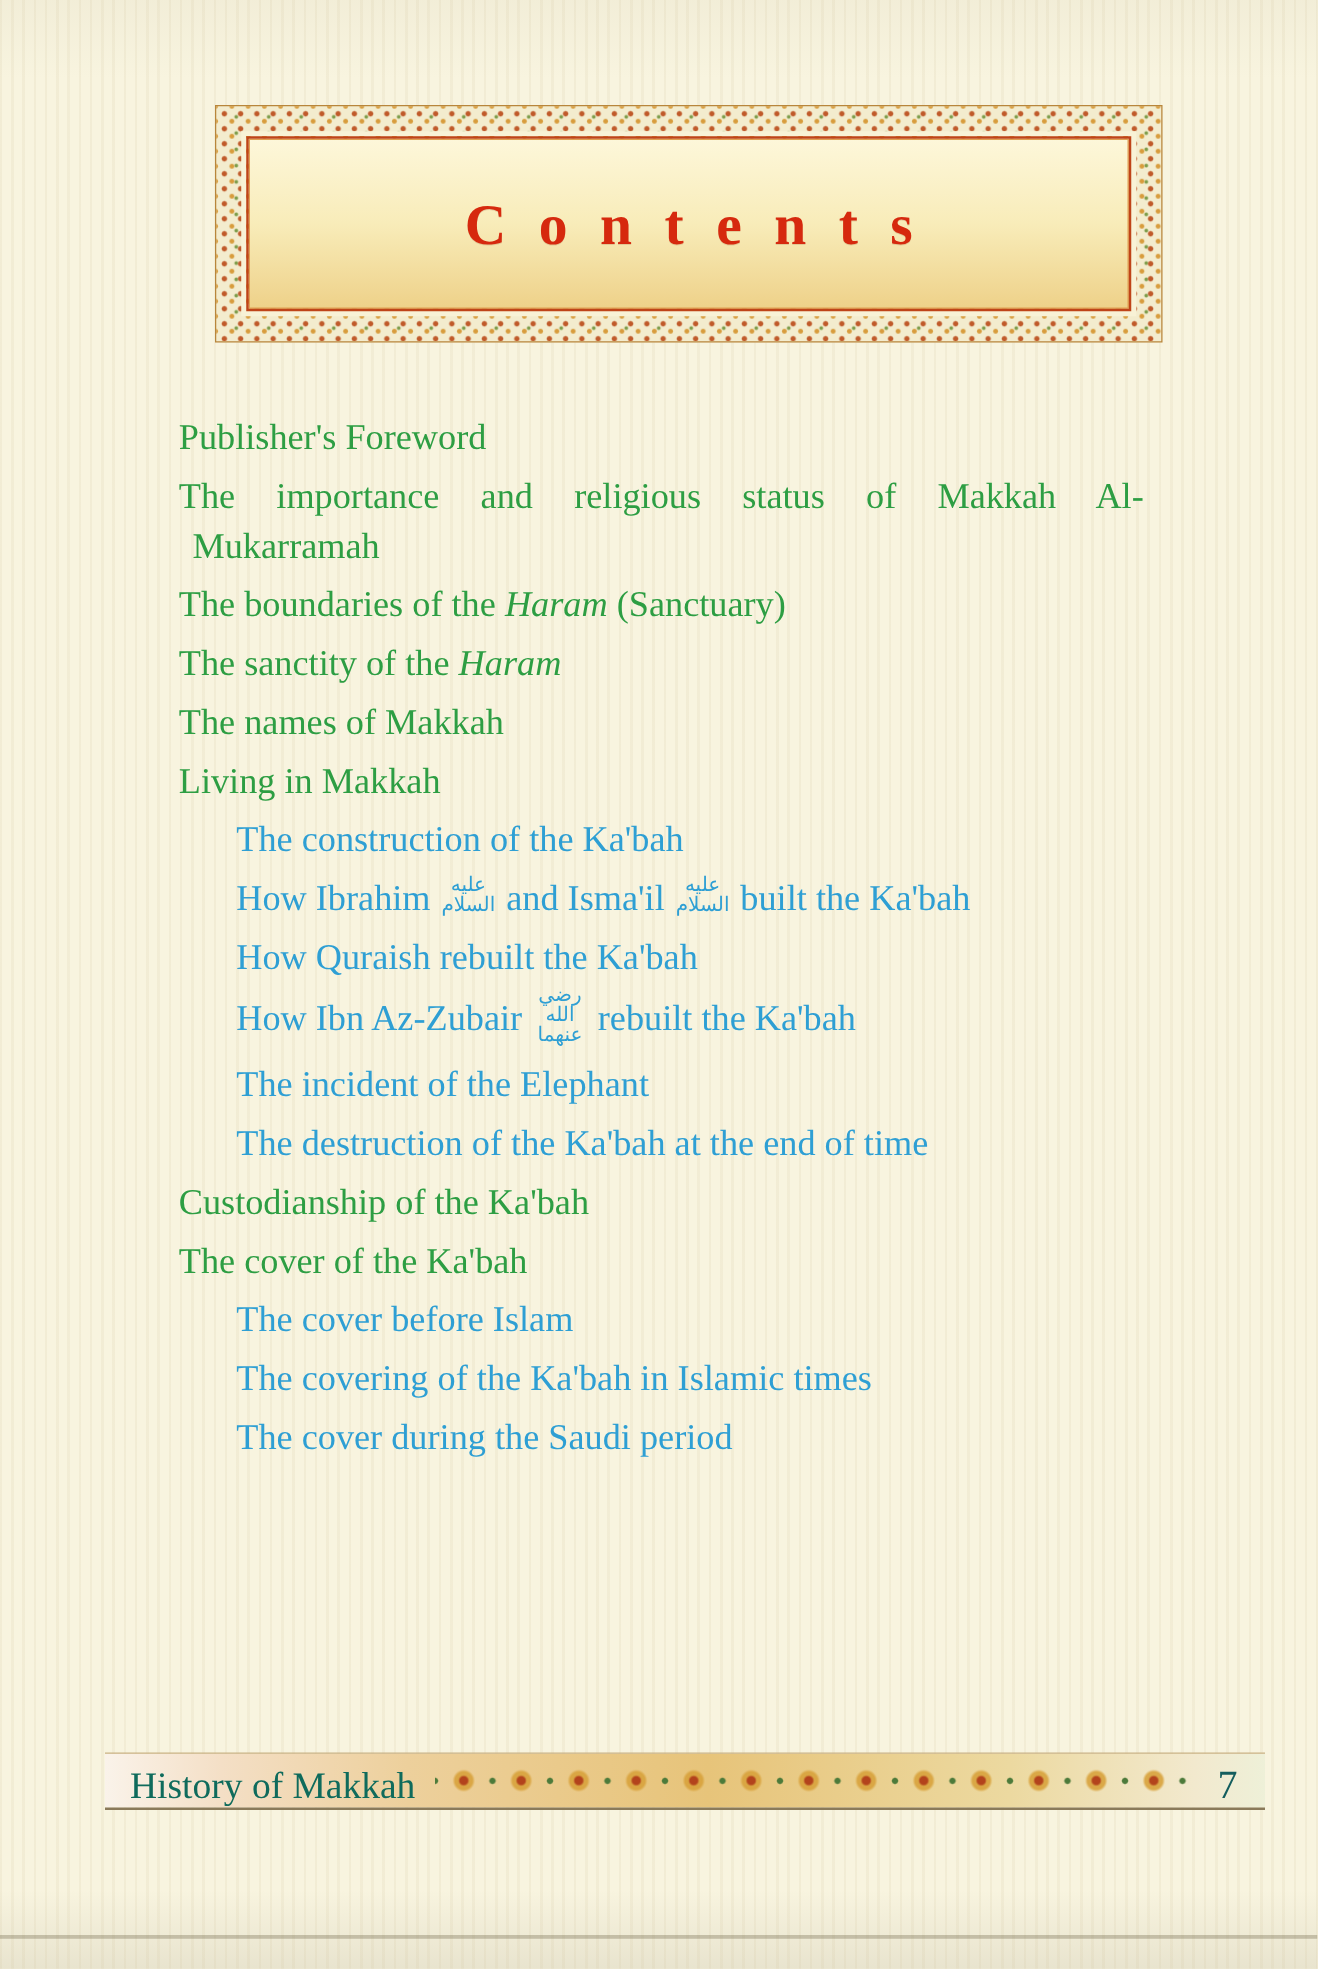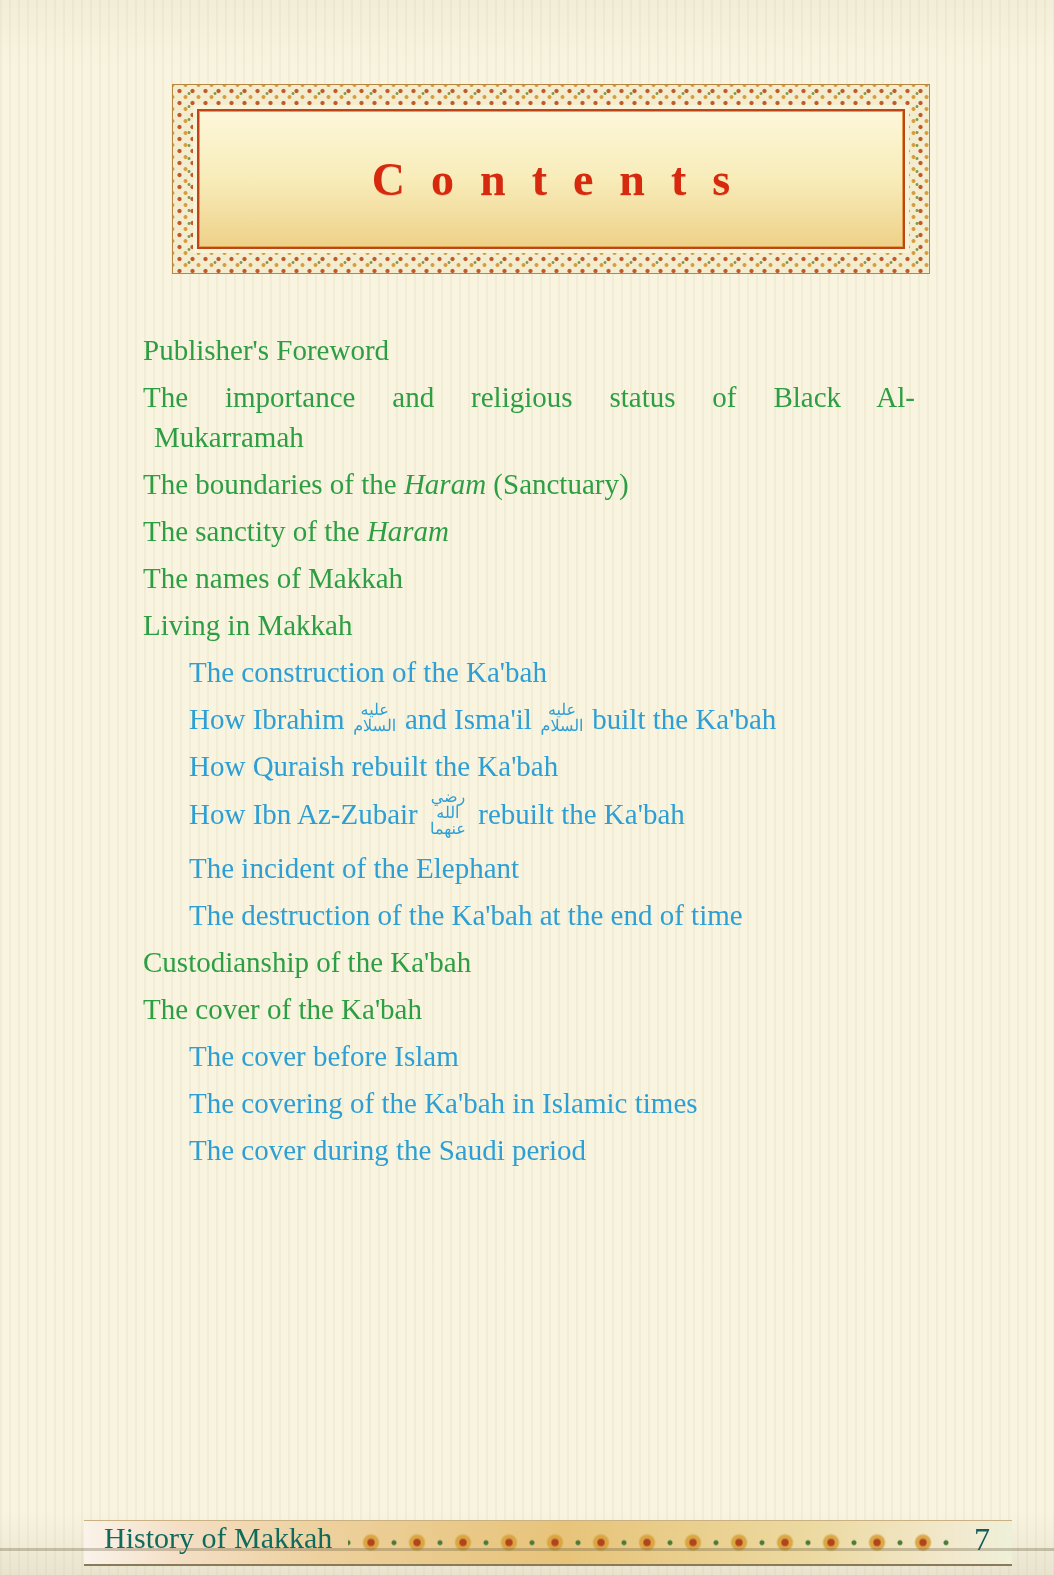--- a/index.html
+++ b/index.html
@@ -61,22 +61,22 @@
   .ital{font-style:italic;margin-top:33px;}
   .honorific{
     font-size:16px;letter-spacing:0;line-height:1;
     display:inline-block;vertical-align:middle;
     transform:translateY(-4px);
     max-width:46px;white-space:normal;text-align:center;
   }
 
   
   .footer-bar{
-    position:absolute;left:84px;top:1520px;width:928px;height:46px;
-    display:flex;align-items:flex-start;box-sizing:border-box;
+    position:absolute;left:84px;top:1402px;width:928px;height:46px;
+    display:flex;align-items:flex-end;box-sizing:border-box;
     background:linear-gradient(90deg,#faf3ea 0%,#f4dfc6 10%,#edd09c 26%,#e7c47a 52%,#ecd9a0 78%,#f2e9ce 94%,#eef0d8 100%);
     border-top:1px solid #c9b184;border-bottom:2px solid #8a7a5a;
   }
   .footer-title{
     color:#0f6b5c;font-size:30px;padding-left:20px;white-space:nowrap;
   }
   .ornament-band{
     flex:1;align-self:stretch;margin:2px 16px;
     background-image:
       radial-gradient(circle, #b3431c 3px, rgba(179,67,28,0) 4.5px),
@@ -98,21 +98,21 @@
     <div class="contents-inner">
       <h1 class="contents-title">Contents</h1>
     </div>
   </div>
 
   <div class="toc">
 
     <div class="toc-entry main">Publisher's Foreword</div>
 
     <div class="toc-entry main">
-      <span class="jline">The importance and religious status of Black Al-</span>
+      <span class="jline">The importance and religious status of Makkah Al-</span>
       <span class="pline">Mukarramah</span>
     </div>
 
 
     <div class="toc-entry main">
       <span>The boundaries of the </span><i class="ital">Haram</i><span> (Sanctuary)</span>
     </div>
 
     <div class="toc-entry main">
       <span>The sanctity of the </span><i class="ital">Haram</i><span></span>

